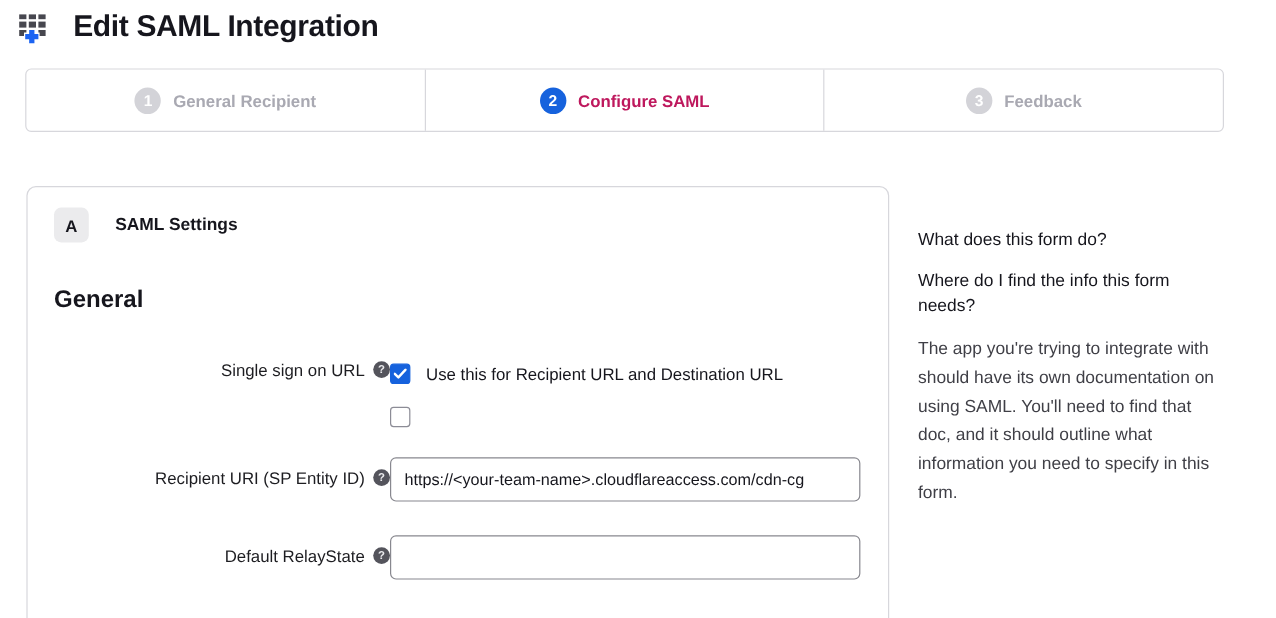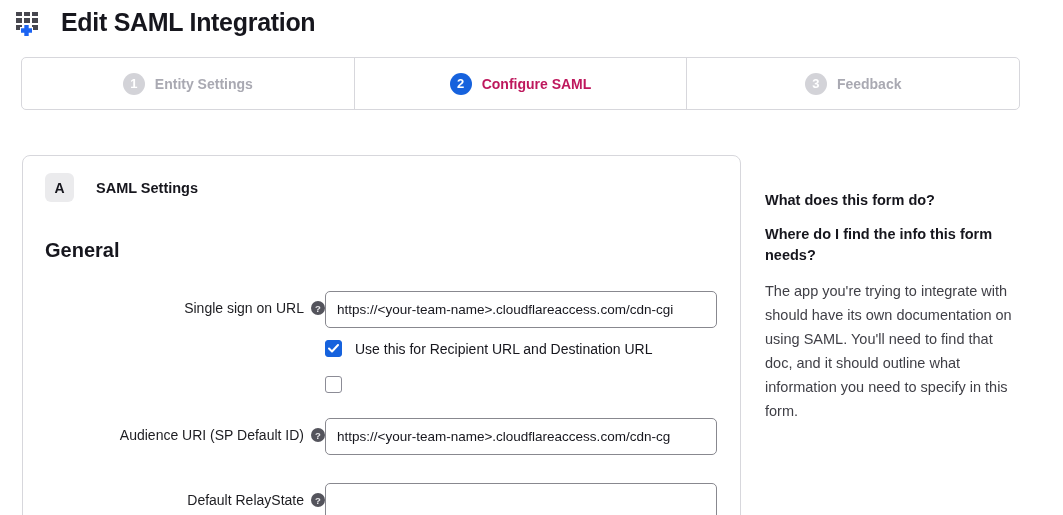--- a/index.html
+++ b/index.html
@@ -109,21 +109,21 @@
   }
   .checkbox-check { display: none; }
   .checkbox-row.checked .checkbox-check { display: block; }
   .checkbox-label { font-size: 14px; color: #16161d; }
 
   
   .help-sidebar {
     position: absolute; left: 765px; top: 190px; width: 250px;
   }
   .sidebar-heading {
-    font-size: 14.5px; font-weight: 700; color: #16161d;
+    font-size: 14.5px; font-weight: 400; color: #16161d;
     line-height: 21px;
     margin-bottom: 13px;
   }
   .sidebar-body {
     font-size: 14.5px; color: #3f3f46;
     line-height: 24px;
     margin-bottom: 23px;
   }
 </style>
 </head>
@@ -145,21 +145,21 @@
       <path d="M11.5 16 v13 M5 22.5 h13" stroke="#ffffff" stroke-width="7" fill="none"></path>
       <path d="M11.5 17 v11 M6 22.5 h11" stroke="#1c64f2" stroke-width="4.4" fill="none"></path>
     </g>
   </svg>
   <h1 class="page-title">Edit SAML Integration</h1>
 </div>
 
 <div class="wizard">
   <div class="wizard-step">
     <span class="step-circle">1</span>
-    <span class="step-label">Entity Settings</span>
+    <span class="step-label">General Recipient</span>
   </div>
   <div class="wizard-step active">
     <span class="step-circle">2</span>
     <span class="step-label">Configure SAML</span>
   </div>
   <div class="wizard-step">
     <span class="step-circle">3</span>
     <span class="step-label">Feedback</span>
   </div>
 </div>
@@ -172,42 +172,41 @@
   </div>
 
   <div class="section-heading">General</div>
 
   <div class="field-row first">
     <div class="field-label-wrap">
       <span class="field-label">Single sign on URL</span>
       <span class="help-icon">?</span>
     </div>
     <div>
-      <input type="text" class="text-input" value="https://&lt;your-team-name&gt;.cloudflareaccess.com/cdn-cgi" style="">
       <div class="checkbox-group" style="margin-top: 12px; text-align: center;">
         <div class="checkbox-row checked">
           <span class="checkbox-box">
             <svg class="checkbox-check" width="11" height="9" viewBox="0 0 11 9">
                 <path d="M1 4.5 L4 7.5 L10 1" stroke="#fff" stroke-width="2" fill="none" stroke-linecap="round" stroke-linejoin="round"></path>
               </svg>
           </span>
           <span class="checkbox-label">Use this for Recipient URL and Destination URL</span>
         </div>
         <div class="checkbox-row">
           <span class="checkbox-box">
             
           </span>
         </div>
       </div>
     </div>
   </div>
 
   <div class="field-row" style="margin-top: 6px;">
     <div class="field-label-wrap">
-      <span class="field-label">Audience URI (SP Default ID)</span>
+      <span class="field-label">Recipient URI (SP Entity ID)</span>
       <span class="help-icon">?</span>
     </div>
     <div>
       <input type="text" class="text-input" value="https://&lt;your-team-name&gt;.cloudflareaccess.com/cdn-cg" style="">
     </div>
   </div>
 
   <div class="field-row">
     <div class="field-label-wrap">
       <span class="field-label">Default RelayState</span>

